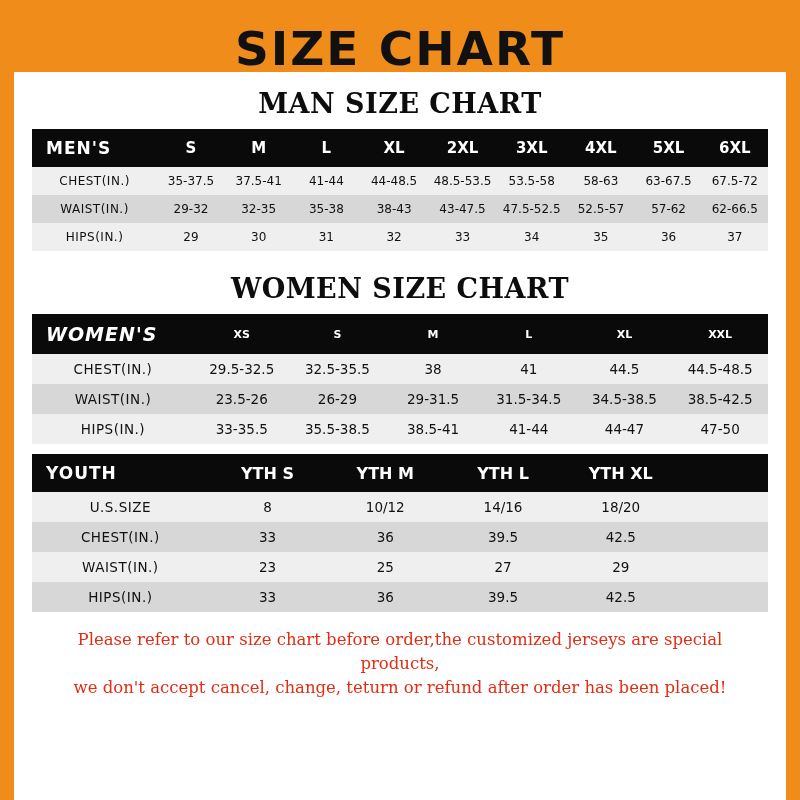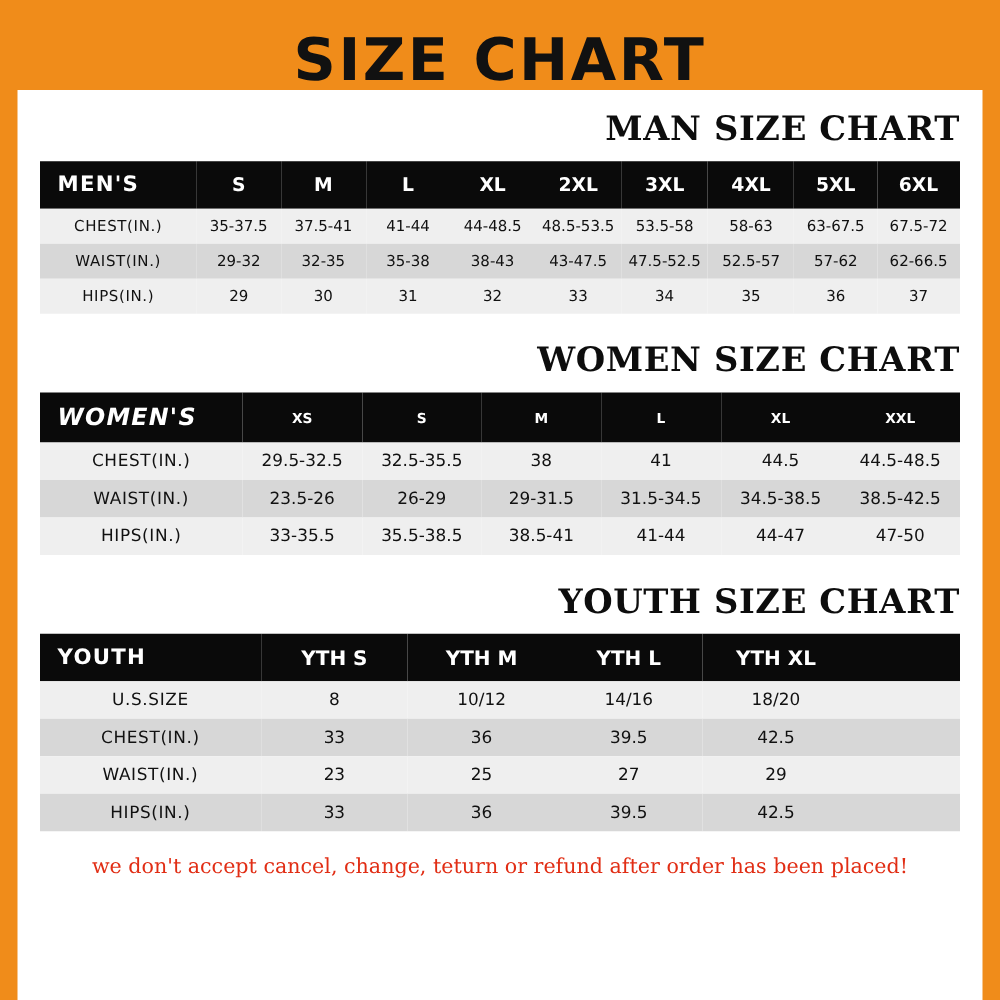--- a/index.html
+++ b/index.html
@@ -36,21 +36,21 @@
     font-size: 47px;
     letter-spacing: 2px;
     color: #111111;
     line-height: 1;
     margin-top: 25px;
   }
   .content {
     padding: 0 18px;
   }
   .section-title {
-    text-align: right;
+    text-align: center;
     font-family: "DejaVu Serif", serif;
     font-weight: bold;
     font-size: 27px;
     color: #0d0d0d;
     letter-spacing: 0.5px;
   }
   .t-man { margin-top: 16px; }
   .t-women { margin-top: 22px; }
   .t-youth { margin-top: 22px; }
 
@@ -238,21 +238,20 @@
           <td>33-35.5</td>
           <td>35.5-38.5</td>
           <td>38.5-41</td>
           <td>41-44</td>
           <td>44-47</td>
           <td>47-50</td>
         </tr>
       </tbody>
     </table>
 
-    <div class="section-title t-youth">YOUTH SIZE CHART</div>
     <table class="chart youth">
       <colgroup>
         <col style="width:24%">
           <col style="width:16%">
           <col style="width:16%">
           <col style="width:16%">
         <col style="width:16%">
           <col style="width:12%">
       </colgroup>
       <thead>
@@ -295,17 +294,18 @@
           <td>33</td>
           <td>36</td>
           <td>39.5</td>
           <td>42.5</td>
           <td></td>
         </tr>
       </tbody>
     </table>
 
     <div class="footer-note">
+      <span class="footer-line">Please refer to our size chart before order,the customized jerseys are special products,</span>
       <span class="footer-line">we don't accept cancel, change, teturn or refund after order has been placed!</span>
     </div>
 
   </div>
 </div>
 
 </body></html>

